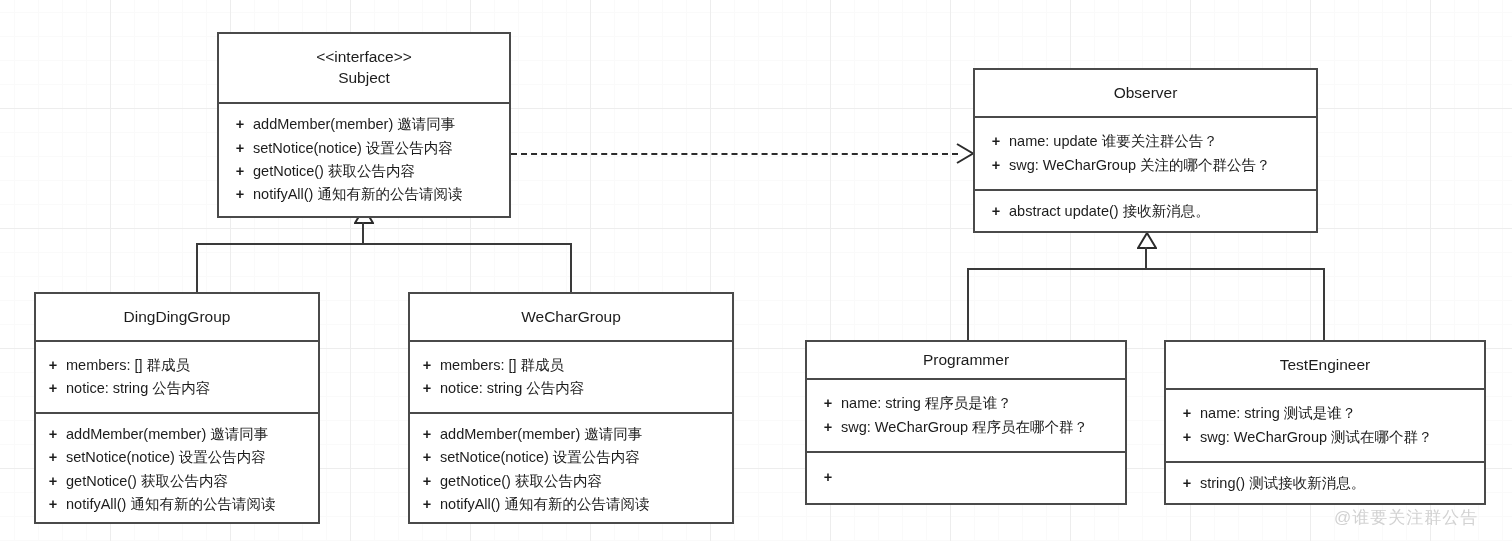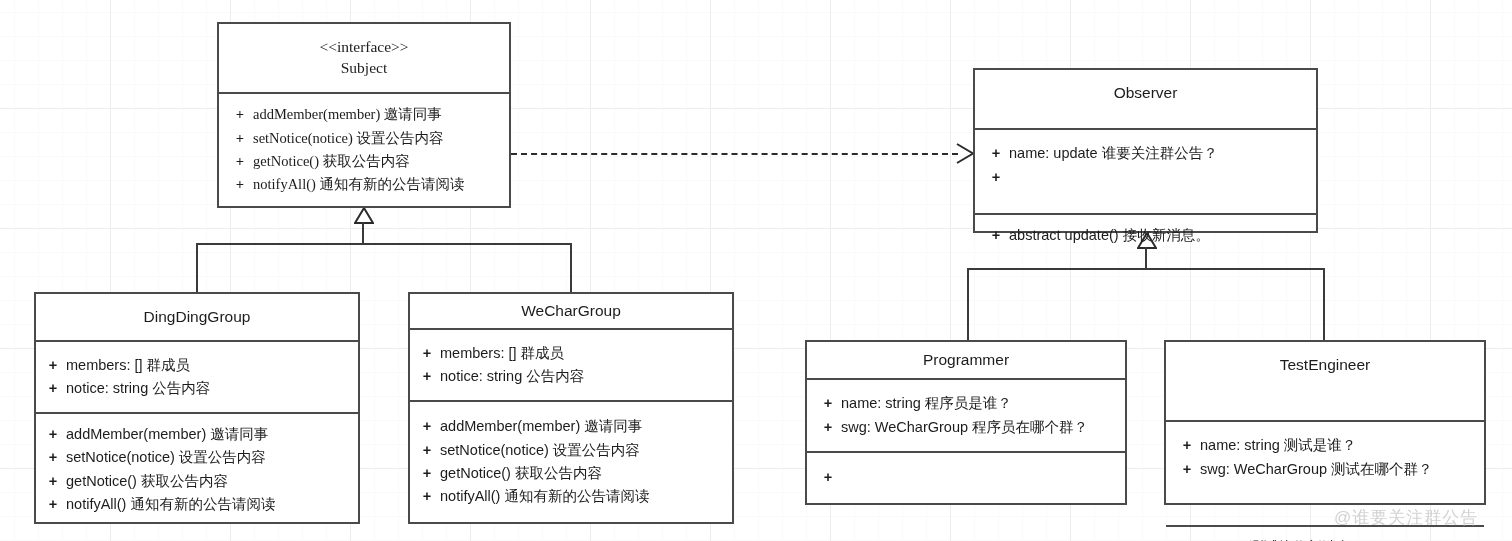--- a/index.html
+++ b/index.html
@@ -149,21 +149,21 @@
   <div class="tri-wrap" style="left:1137px; top:232px;">
     <svg width="20" height="17" viewBox="0 0 20 17">
       <polygon points="10,1 19,16 1,16" fill="#ffffff" stroke="#2b2b2b" stroke-width="2"></polygon>
     </svg>
   </div>
   <div class="line v" style="left:1145px; top:247px; height:22px;"></div>
   <div class="line h" style="left:967px; top:268px; width:358px;"></div>
   <div class="line v" style="left:967px; top:268px; height:72px;"></div>
   <div class="line v" style="left:1323px; top:268px; height:72px;"></div>
 
-  <div class="uml-box pad-a" style="left:217px; top:22px; width:294px; height:186px;font-family:Liberation Serif, serif;">
+  <div class="uml-box pad-a" style="left:217px; top:32px; width:294px; height:186px;">
     <div class="uml-title" style="height:68px;">
       <span class="stereo">&lt;&lt;interface&gt;&gt;</span>
       <span>Subject</span>
     </div>
     <div class="uml-section">
       <div class="uml-row">
         <span class="uml-vis">+</span>
         <span class="uml-text">addMember(member) 邀请同事</span>
       </div>
       <div class="uml-row">
@@ -174,42 +174,43 @@
         <span class="uml-vis">+</span>
         <span class="uml-text">getNotice() 获取公告内容</span>
       </div>
       <div class="uml-row">
         <span class="uml-vis">+</span>
         <span class="uml-text">notifyAll() 通知有新的公告请阅读</span>
       </div>
     </div>
   </div>
 
-  <div class="uml-box pad-a" style="left:973px; top:68px; width:345px; height:165px;gap:12px;">
+  <div class="uml-box pad-a" style="left:973px; top:68px; width:345px; height:165px;">
     <div class="uml-title" style="height:46px;">
       <span>Observer</span>
     </div>
     <div class="uml-section" style="flex:0 0 73px;">
       <div class="uml-row">
         <span class="uml-vis">+</span>
         <span class="uml-text">name: update 谁要关注群公告？</span>
       </div>
       <div class="uml-row">
         <span class="uml-vis">+</span>
+        <span class="uml-text">swg: WeCharGroup 关注的哪个群公告？</span>
       </div>
     </div>
     <div class="uml-section">
       <div class="uml-row">
         <span class="uml-vis">+</span>
         <span class="uml-text">abstract update() 接收新消息。</span>
       </div>
     </div>
   </div>
 
-  <div class="uml-box pad-b" style="left:34px; top:292px; width:326px; height:232px;">
+  <div class="uml-box pad-b" style="left:34px; top:292px; width:286px; height:232px;">
     <div class="uml-title" style="height:46px;">
       <span>DingDingGroup</span>
     </div>
     <div class="uml-section" style="flex:0 0 72px;">
       <div class="uml-row">
         <span class="uml-vis">+</span>
         <span class="uml-text">members: [] 群成员</span>
       </div>
       <div class="uml-row">
         <span class="uml-vis">+</span>
@@ -230,21 +231,21 @@
         <span class="uml-text">getNotice() 获取公告内容</span>
       </div>
       <div class="uml-row">
         <span class="uml-vis">+</span>
         <span class="uml-text">notifyAll() 通知有新的公告请阅读</span>
       </div>
     </div>
   </div>
 
   <div class="uml-box pad-b" style="left:408px; top:292px; width:326px; height:232px;">
-    <div class="uml-title" style="height:34px;">
+    <div class="uml-title" style="height:46px;">
       <span>WeCharGroup</span>
     </div>
     <div class="uml-section" style="flex:0 0 72px;">
       <div class="uml-row">
         <span class="uml-vis">+</span>
         <span class="uml-text">members: [] 群成员</span>
       </div>
       <div class="uml-row">
         <span class="uml-vis">+</span>
         <span class="uml-text">notice: string 公告内容</span>
@@ -284,21 +285,21 @@
         <span class="uml-text">swg: WeCharGroup 程序员在哪个群？</span>
       </div>
     </div>
     <div class="uml-section">
       <div class="uml-row">
         <span class="uml-vis">+</span>
       </div>
     </div>
   </div>
 
-  <div class="uml-box pad-a" style="left:1164px; top:340px; width:322px; height:165px;gap:32px;">
+  <div class="uml-box pad-a" style="left:1164px; top:340px; width:322px; height:165px;">
     <div class="uml-title" style="height:46px;">
       <span>TestEngineer</span>
     </div>
     <div class="uml-section" style="flex:0 0 73px;">
       <div class="uml-row">
         <span class="uml-vis">+</span>
         <span class="uml-text">name: string 测试是谁？</span>
       </div>
       <div class="uml-row">
         <span class="uml-vis">+</span>

